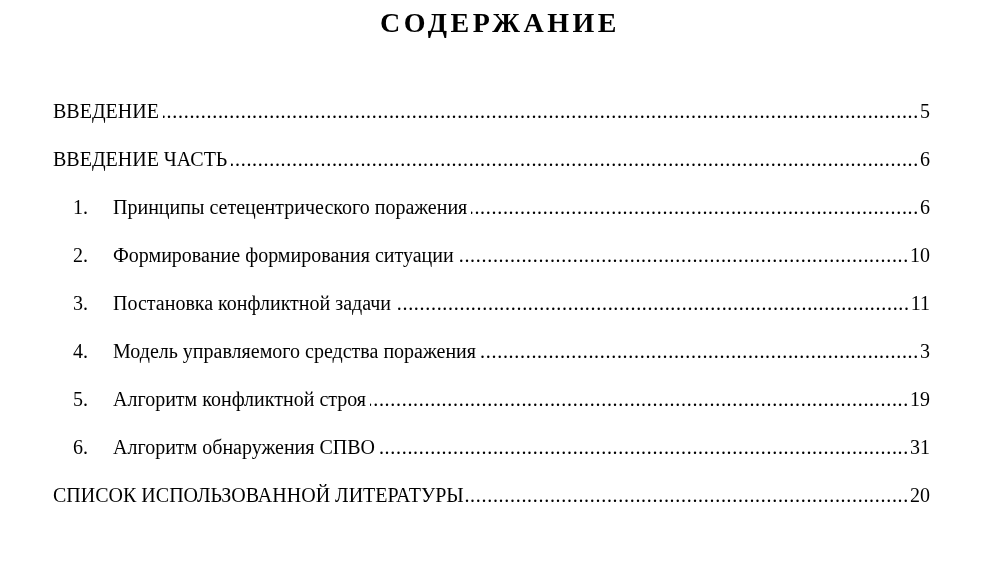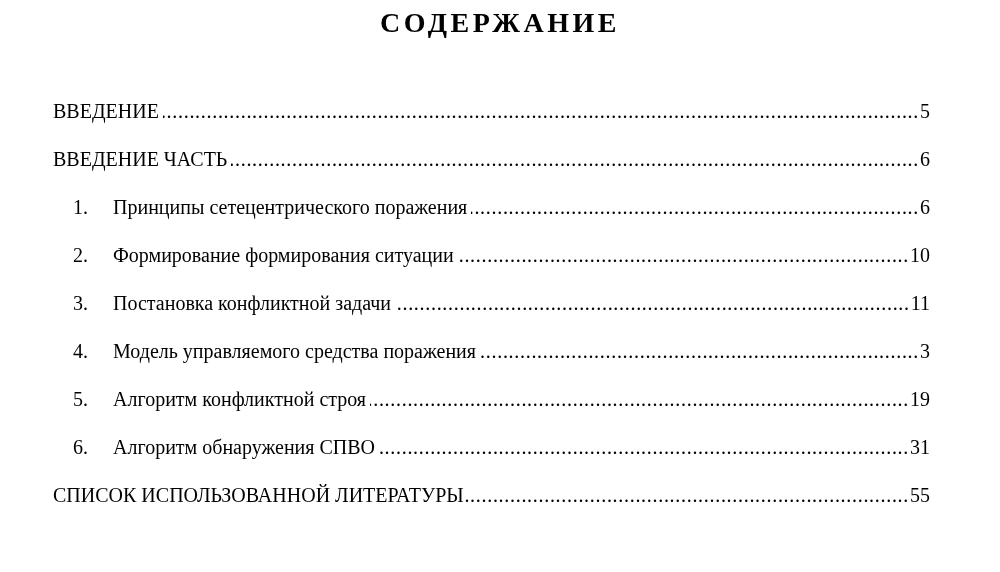--- a/index.html
+++ b/index.html
@@ -116,17 +116,17 @@
       <span class="toc-num">6.</span>
       <span class="toc-label" style="">Алгоритм обнаружения СПВО</span>
       <span class="toc-leader"></span>
       <span class="toc-page-num">31</span>
     </div>
 
 
     <div class="toc-row">
       <span class="toc-label">СПИСОК ИСПОЛЬЗОВАННОЙ ЛИТЕРАТУРЫ</span>
       <span class="toc-leader" style="margin-left:1px;"></span>
-      <span class="toc-page-num">55</span>
+      <span class="toc-page-num">20</span>
     </div>
 
   </div>
 </div>
 
 </body></html>

